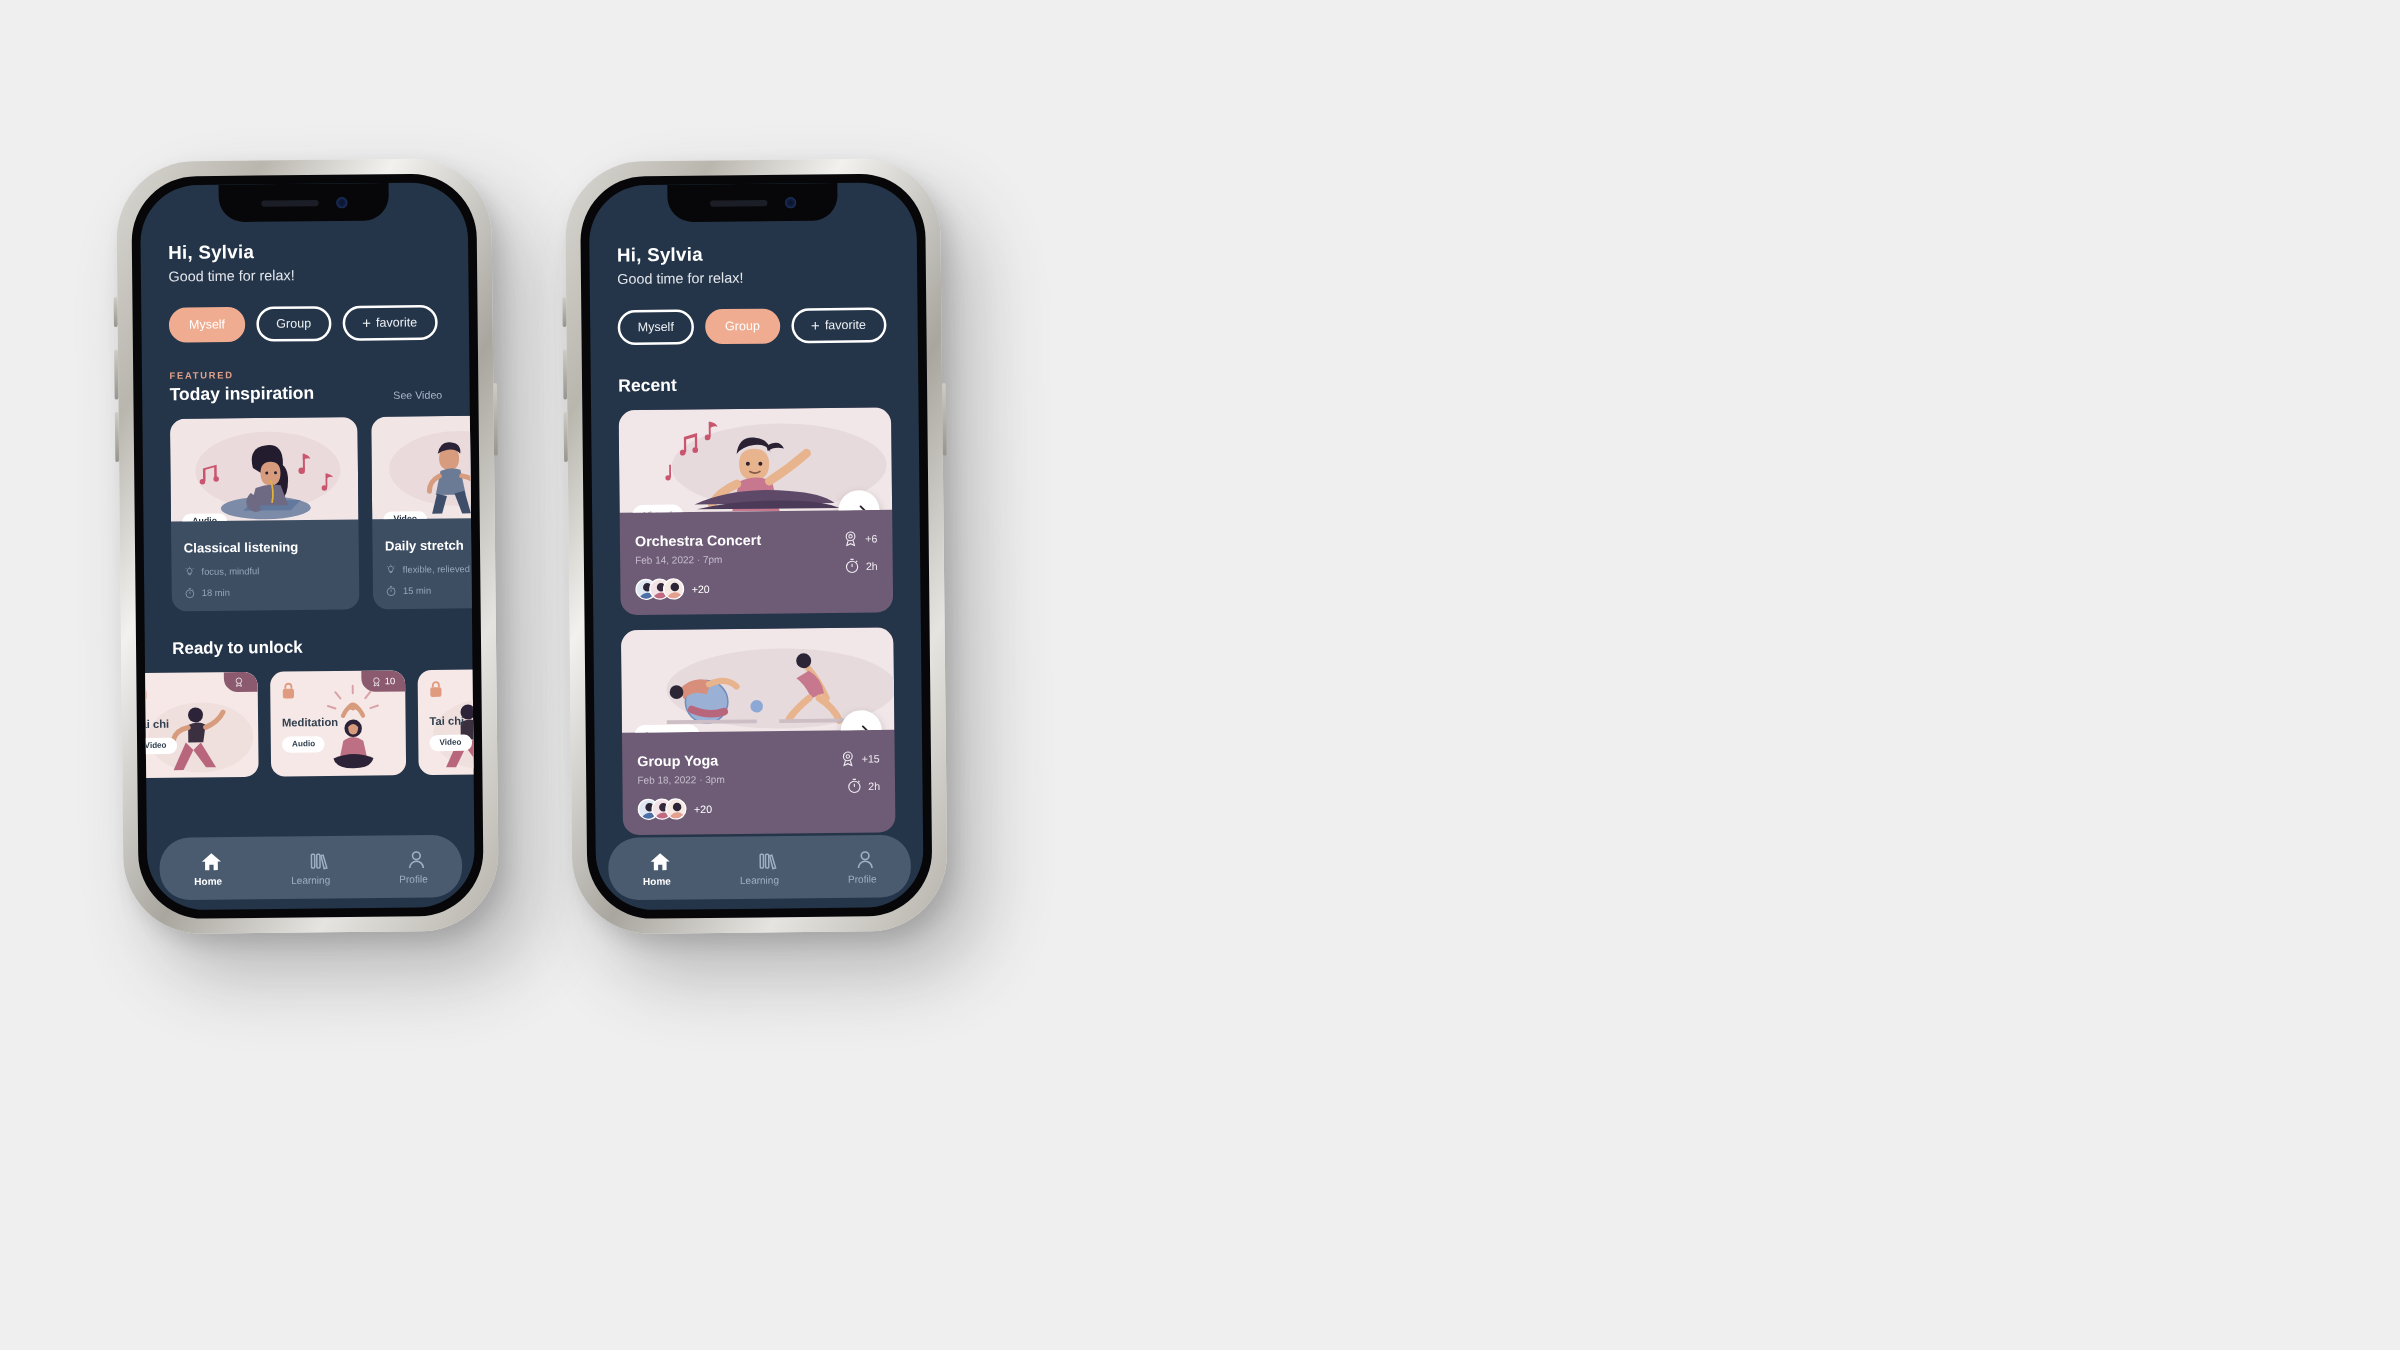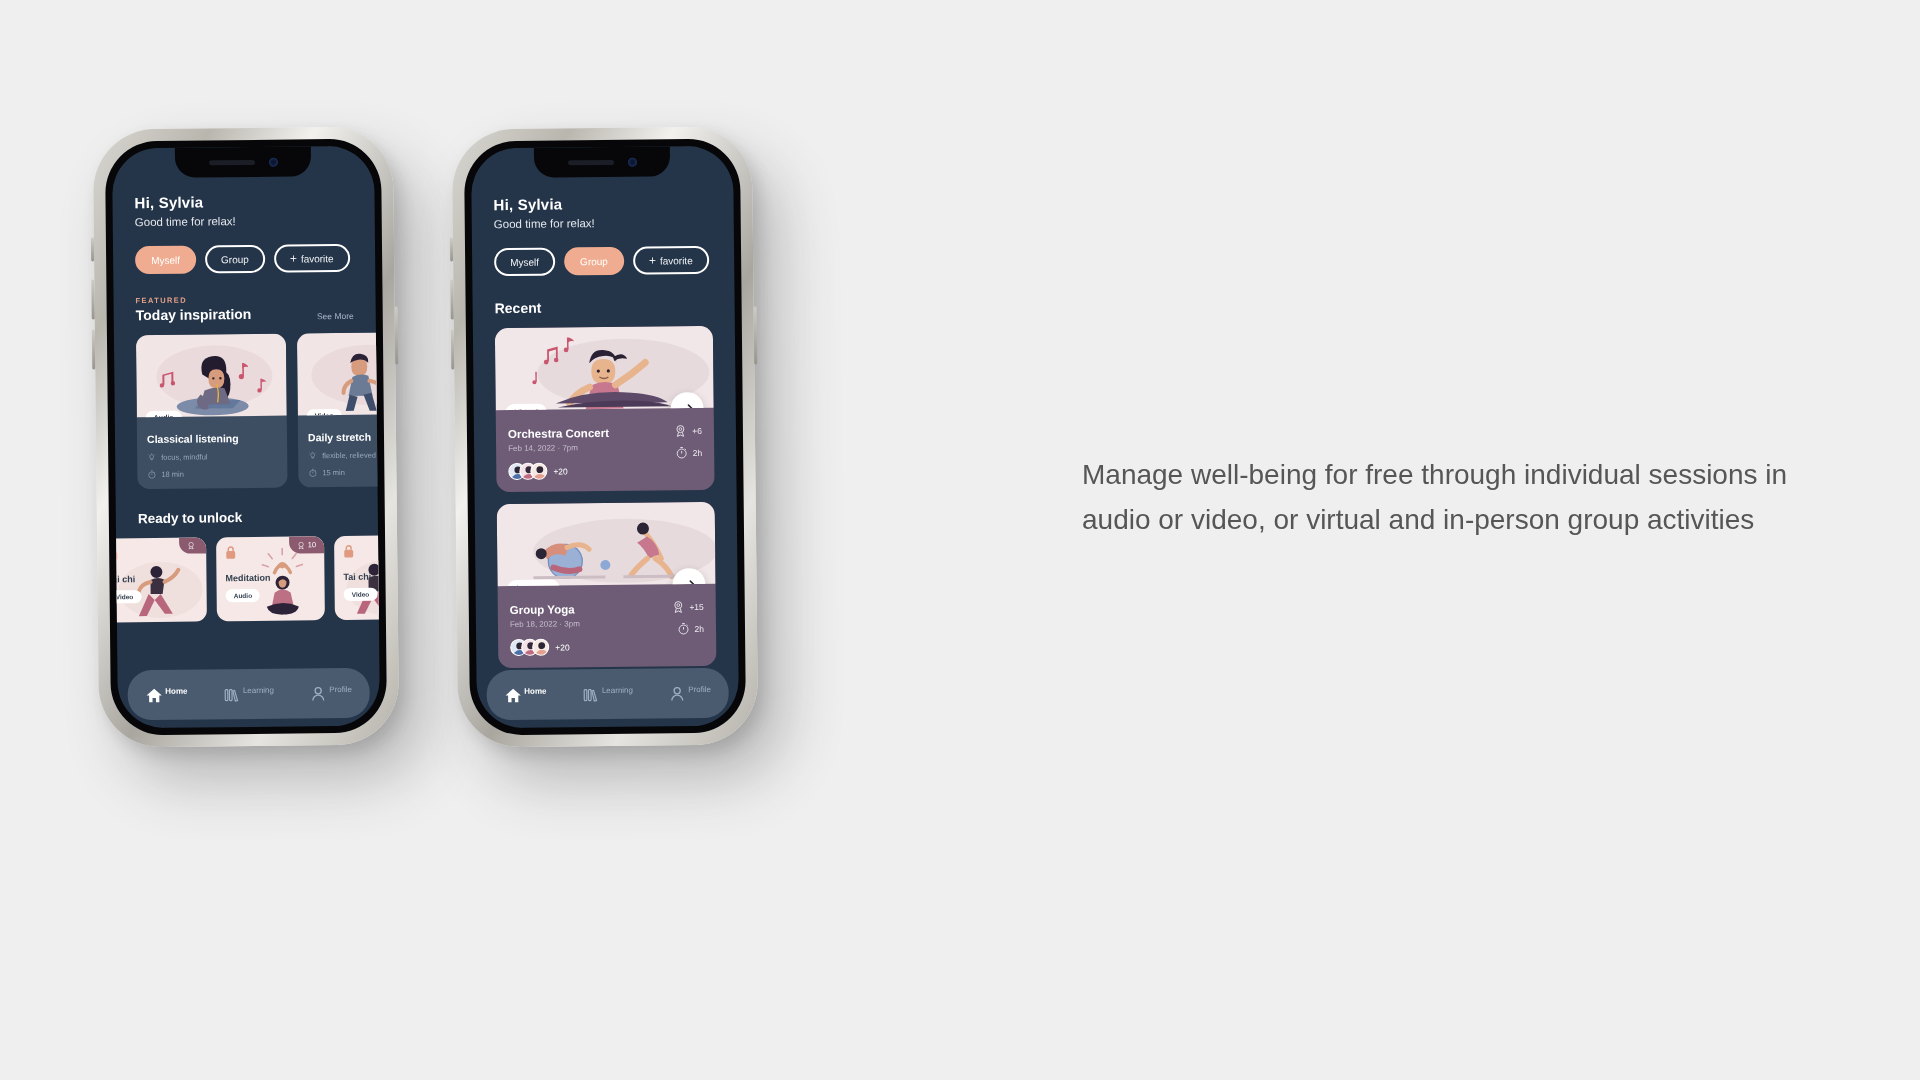--- a/index.html
+++ b/index.html
@@ -109,21 +109,21 @@
     padding: 3px 8px; font-size: 6.5px; font-weight: bold;
   }
 
   
   .tabbar {
     position: absolute; left: 10px; right: 10px; bottom: 8px; height: 50px;
     background: #4a5b70; border-radius: 24px;
     display: flex; align-items: center; justify-content: space-around;
     z-index: 20;
   }
-  .tab { display: flex; flex-direction: row; align-items: flex-start; gap: 3px; }
+  .tab { display: flex; flex-direction: column; align-items: flex-end; gap: 3px; }
   .tab span { font-size: 8px; color: #9fb0c2; }
   .tab.active span { color: #fff; font-weight: bold; }
 
   
   .sec-title2 { font-size: 14px; font-weight: bold; margin-top: 24px; }
   .sess {
     margin-top: 12px; border-radius: 13px; overflow: hidden;
     background: #6e5c76; position: relative;
   }
   .sess-img { height: 82px; background: #f1e7e8; position: relative; overflow: hidden; }
@@ -186,21 +186,21 @@
             </div>
             <div class="chip">
               <span class="plus">+</span>
               <span>favorite</span>
             </div>
           </div>
 
           <div class="eyebrow">FEATURED</div>
           <div class="sec-row">
             <div class="sec-title">Today inspiration</div>
-            <div class="see-more">See More</div>
+            <div class="see-more">See Video</div>
           </div>
 
           <div class="feat-row">
 
             <div class="feat-card">
               <div class="feat-img">
                 <svg width="150" height="82" viewBox="0 0 150 82">
                   <ellipse cx="78" cy="42" rx="58" ry="31" fill="#eadadb"></ellipse>
                   <ellipse cx="76" cy="72" rx="36" ry="9" fill="#7b8ba8"></ellipse>
                   <path d="M58 74 L96 74 L104 66 L66 66 Z" fill="#62789c"></path>
@@ -594,16 +594,15 @@
               <path d="M3.6 18 a6.4 6.4 0 0 1 12.8 0" fill="none" stroke="#9fb0c2" stroke-width="1.5"></path>
             </svg>
             <span>Profile</span>
           </div>
         </div>
       </div>
     </div>
   </div>
 
   <div class="copy">
-    <p>Manage well-being for free through individual sessions in audio or video, or virtual and in-person group activities</p>
   </div>
 
 </div>
 
 </body></html>

